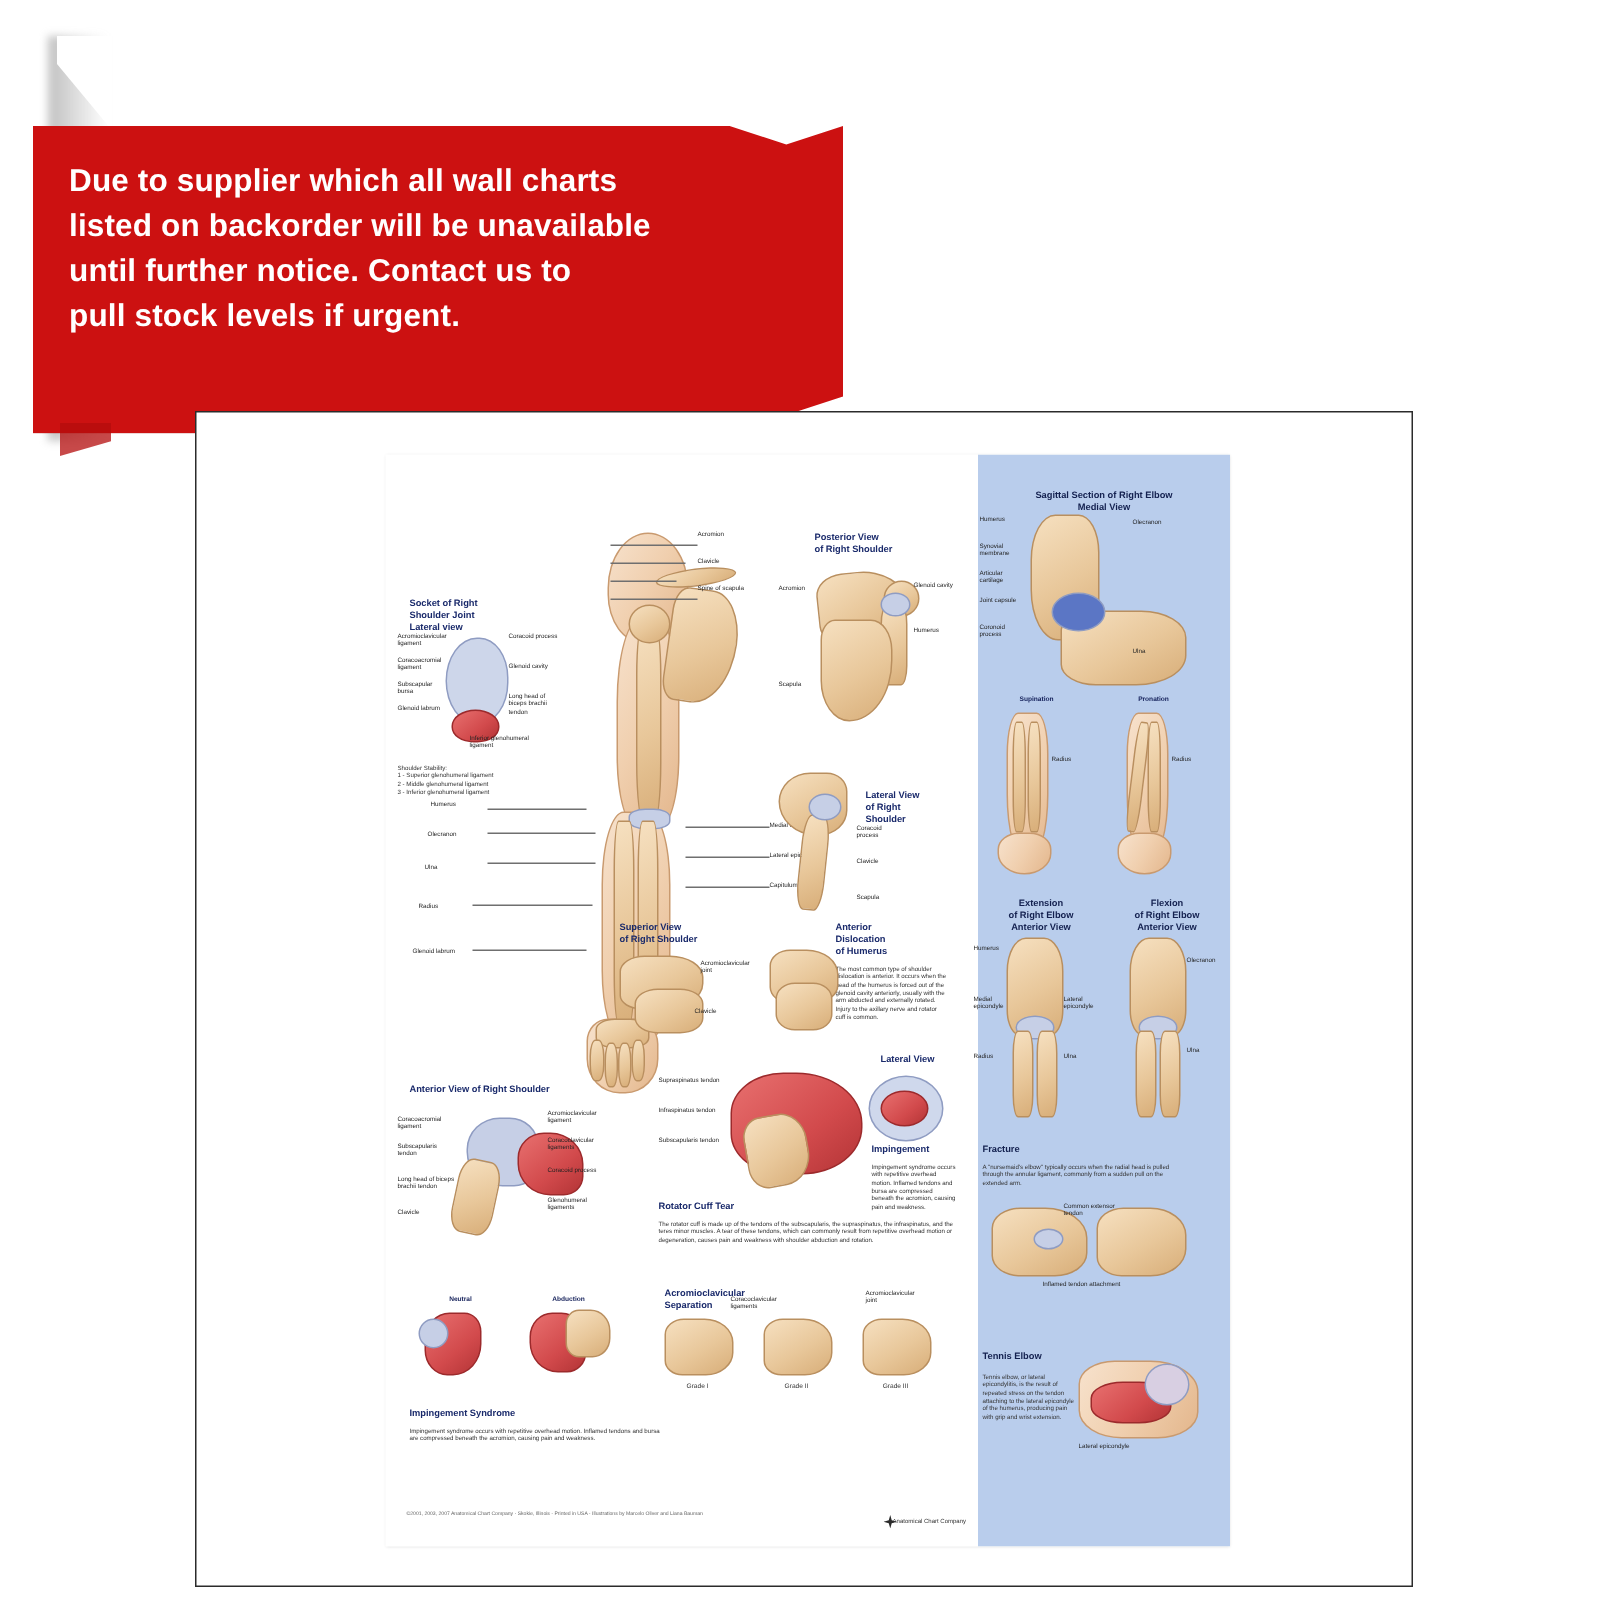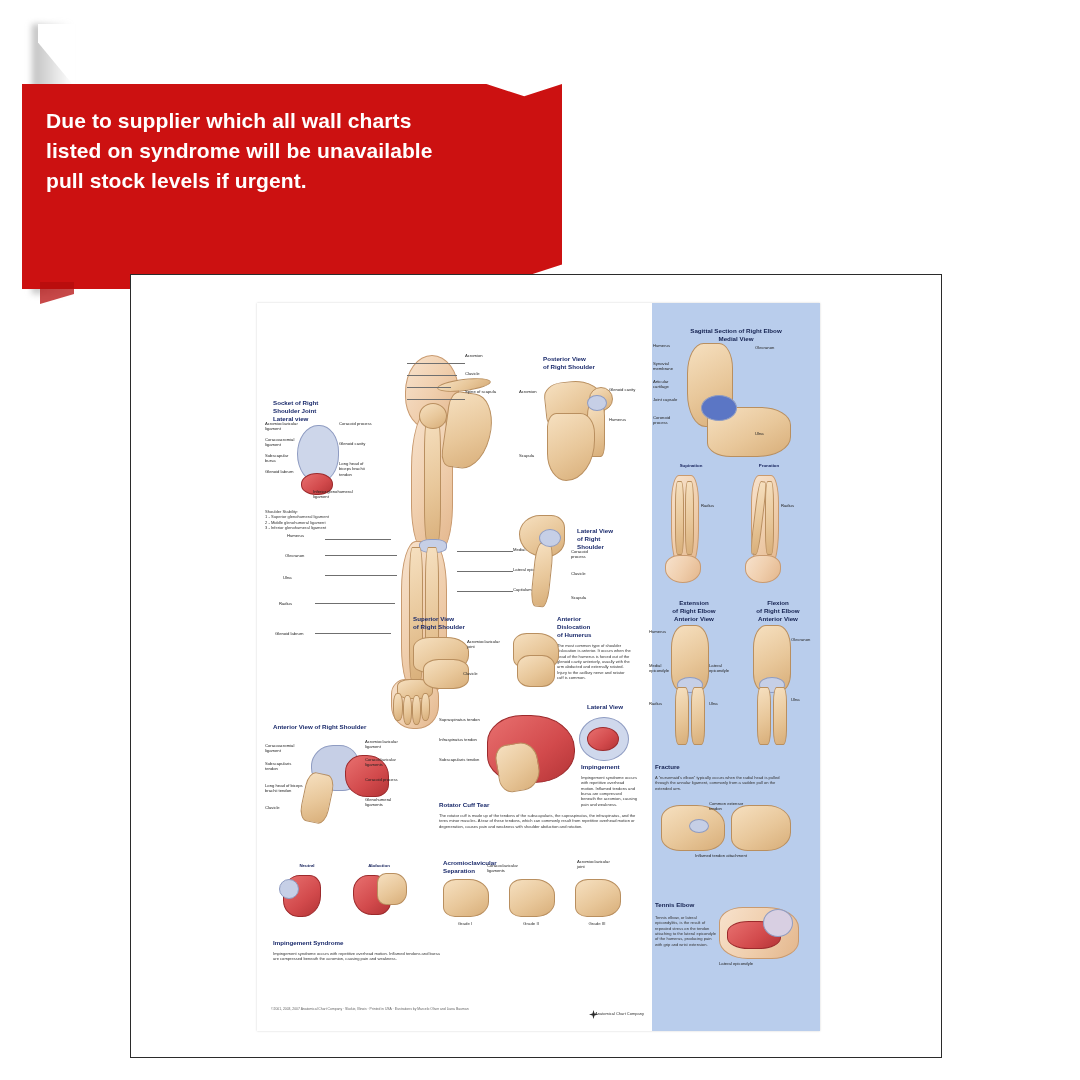--- a/index.html
+++ b/index.html
@@ -262,21 +262,22 @@
 
 <div id="root">
 
   <div class="ribbon-wrap">
     <div class="ribbon-shadow"></div>
     <div class="ribbon-fold-top"></div>
     <div class="ribbon-body"></div>
     <div class="ribbon-tail"></div>
     <div class="ribbon-text">
       <span class="line">Due to supplier which all wall charts</span>
-      <span class="line">listed on syndrome will be unavailable</span>
+      <span class="line">listed on backorder will be unavailable</span>
+      <span class="line">until further notice. Contact us to</span>
       <span class="line">pull stock levels if urgent.</span>
     </div>
   </div>
 
   <div class="poster-frame">
 
     <div class="poster">
 
       <div class="poster-left"></div>
       <div class="poster-right"></div>

